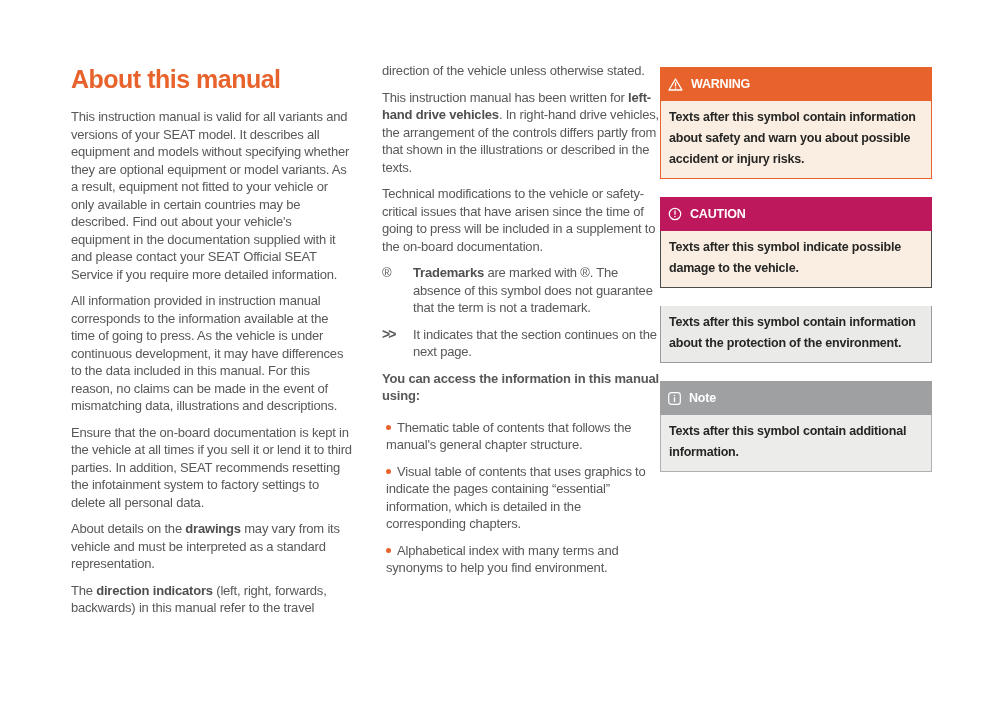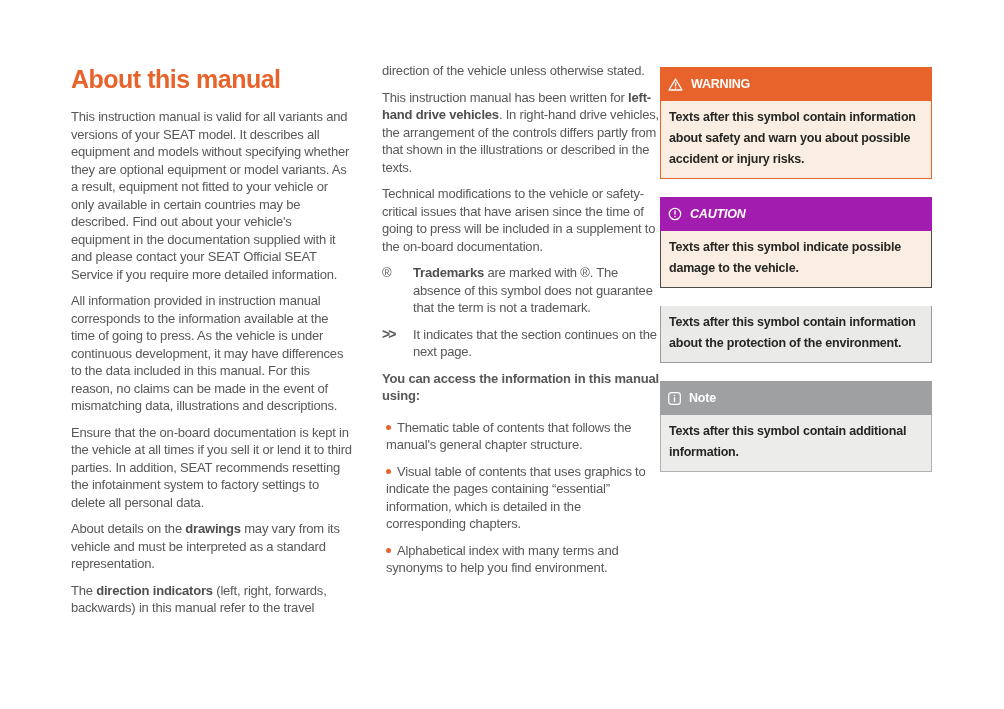--- a/index.html
+++ b/index.html
@@ -35,21 +35,21 @@
   .box-header{
     display:flex;align-items:center;gap:8px;height:34px;padding:0 8px;
     color:#ffffff;font-weight:bold;font-size:12.5px;letter-spacing:-0.2px;
   }
   .box-body{
     border:1px solid;border-top:none;padding:6px 8px 8px 8px;
     font-weight:bold;font-size:12.5px;line-height:21px;letter-spacing:-0.2px;color:#262624;
   }
   .warning  .box-header{background:#e8632c;}
   .warning  .box-body{background:#faeee3;border-color:#e8632c;}
-  .caution  .box-header{background:#a21caf;font-style:italic;}
+  .caution  .box-header{background:#be185d;}
   .caution  .box-body{background:#faeee3;border-color:#4b4b49;}
   .environment .box-header{background:#8b8c8e;}
   .environment .box-body{background:#eaeae8;border-color:#9a9b9d;}
   .note .box-header{background:#9ea0a2;}
   .note .box-body{background:#ececea;border-color:#aeb0b2;}
   .box-icon{display:flex;align-items:center;}
 </style>
 </head>
 <body>
 

